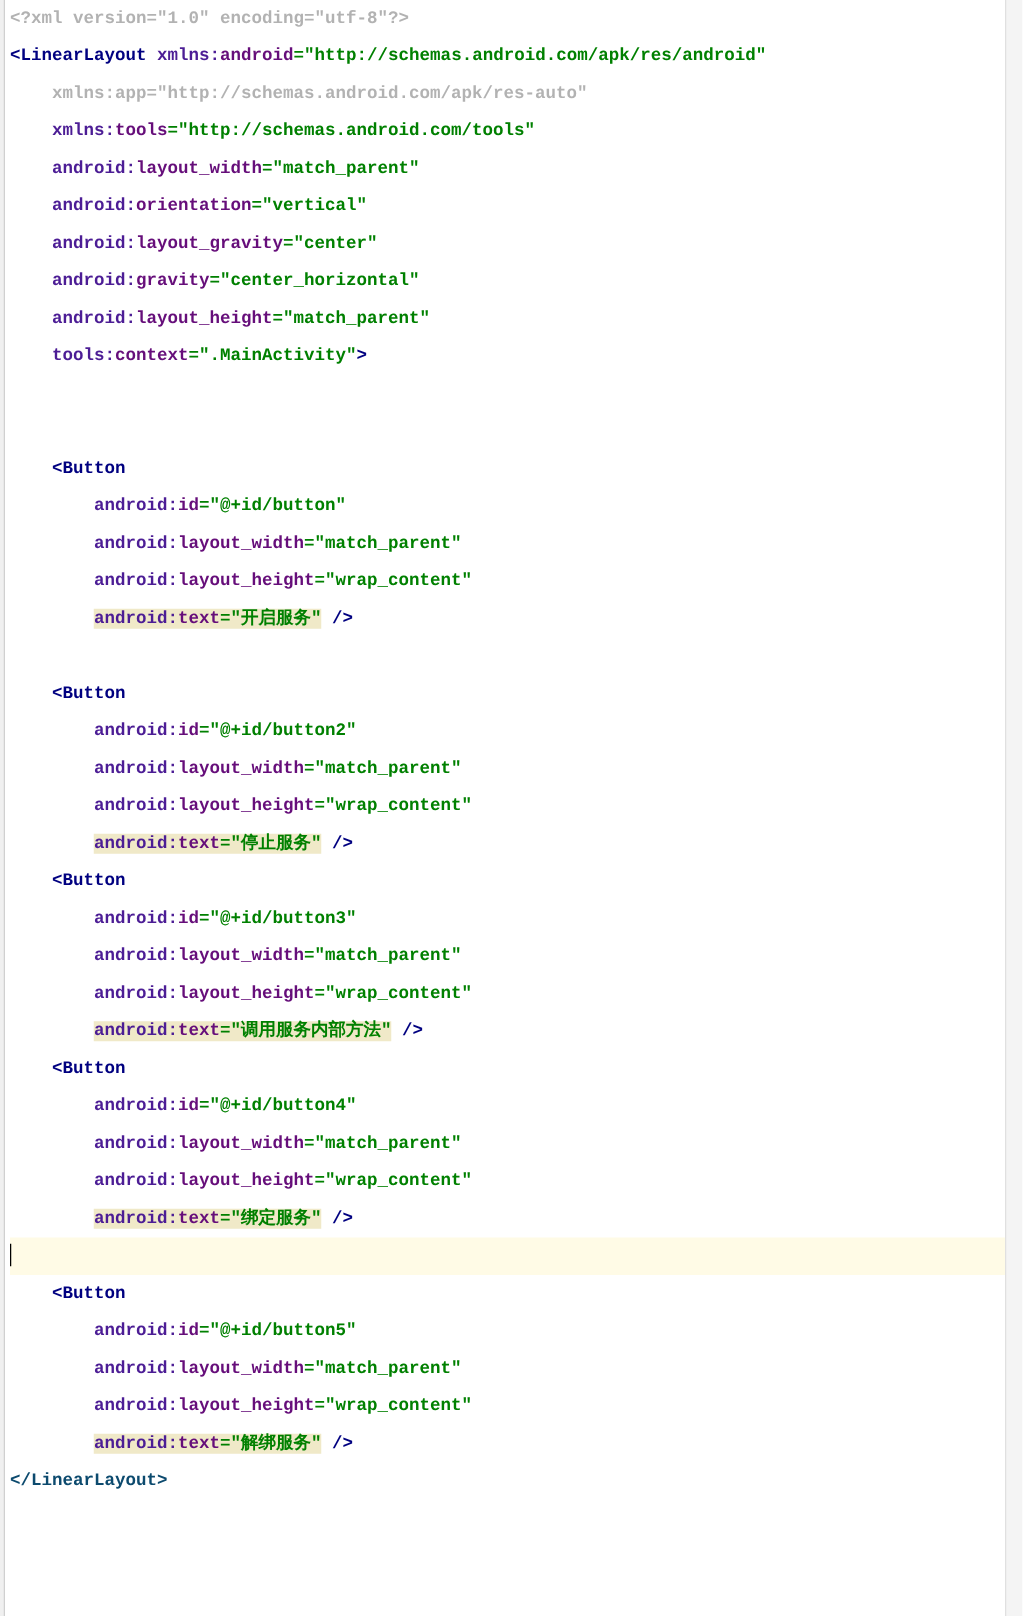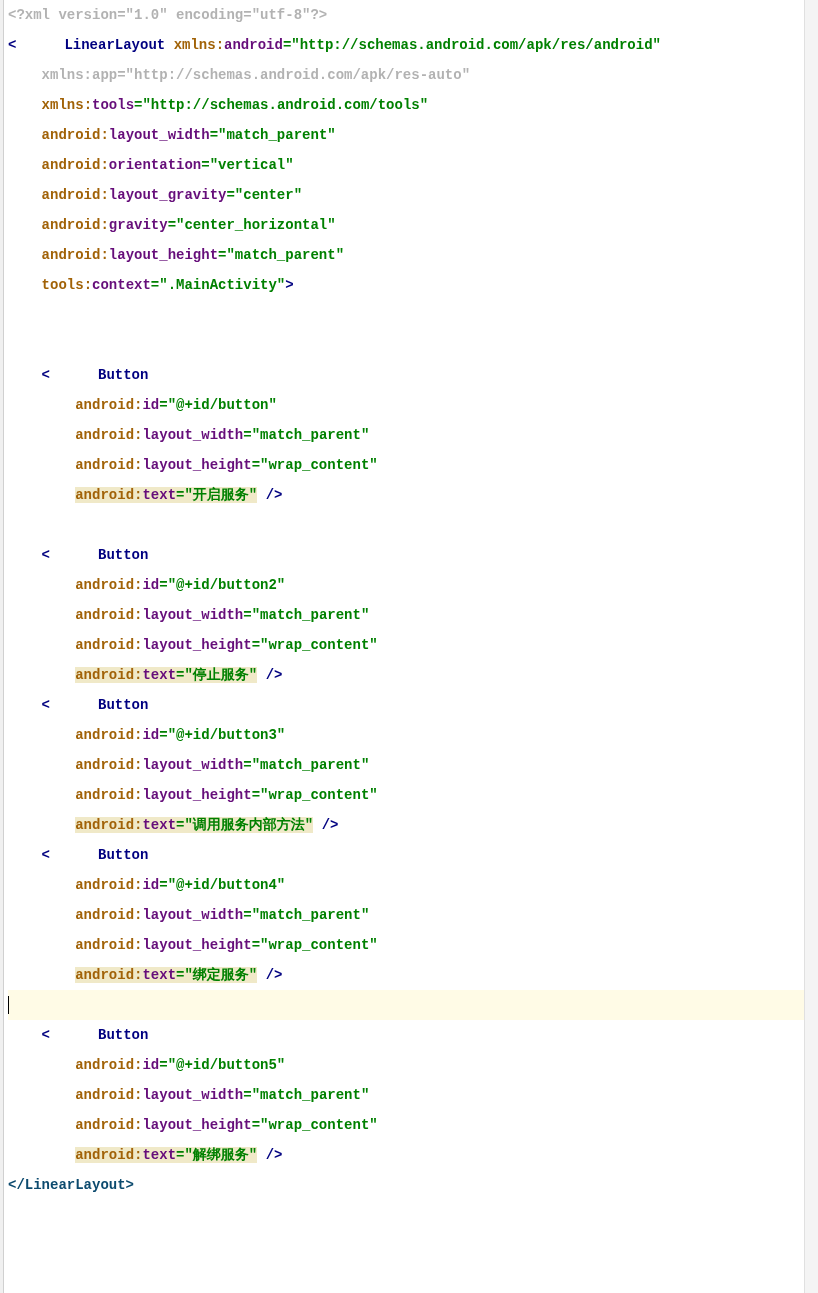--- a/index.html
+++ b/index.html
@@ -14,22 +14,22 @@
   position: relative;
 }
 .editor {
   padding: 0 8px;
   line-height: 30px;
   white-space: pre;
 }
 .line { display: block; height: 30px; }
 .line.hilite { background: #fffbe6; }
 .bracket { color: #000080; }
-.tag { color: #000080; margin-left: 48px; }
-.ns { color: #a16207; }
+.tag { color: #000080; }
+.ns { color: #4c1d95; }
 .attr { color: #660e7a; }
 .eq { color: #008000; }
 .val { color: #008000; }
 .gray { color: #808080; opacity: 0.6; font-weight: bold; }
 .hl { background: #f0e9c8; }
 .close { color: #0c4a6e; }
 .gutter {
   position: absolute;
   left: 0; top: 0; bottom: 0;
   width: 4px;

